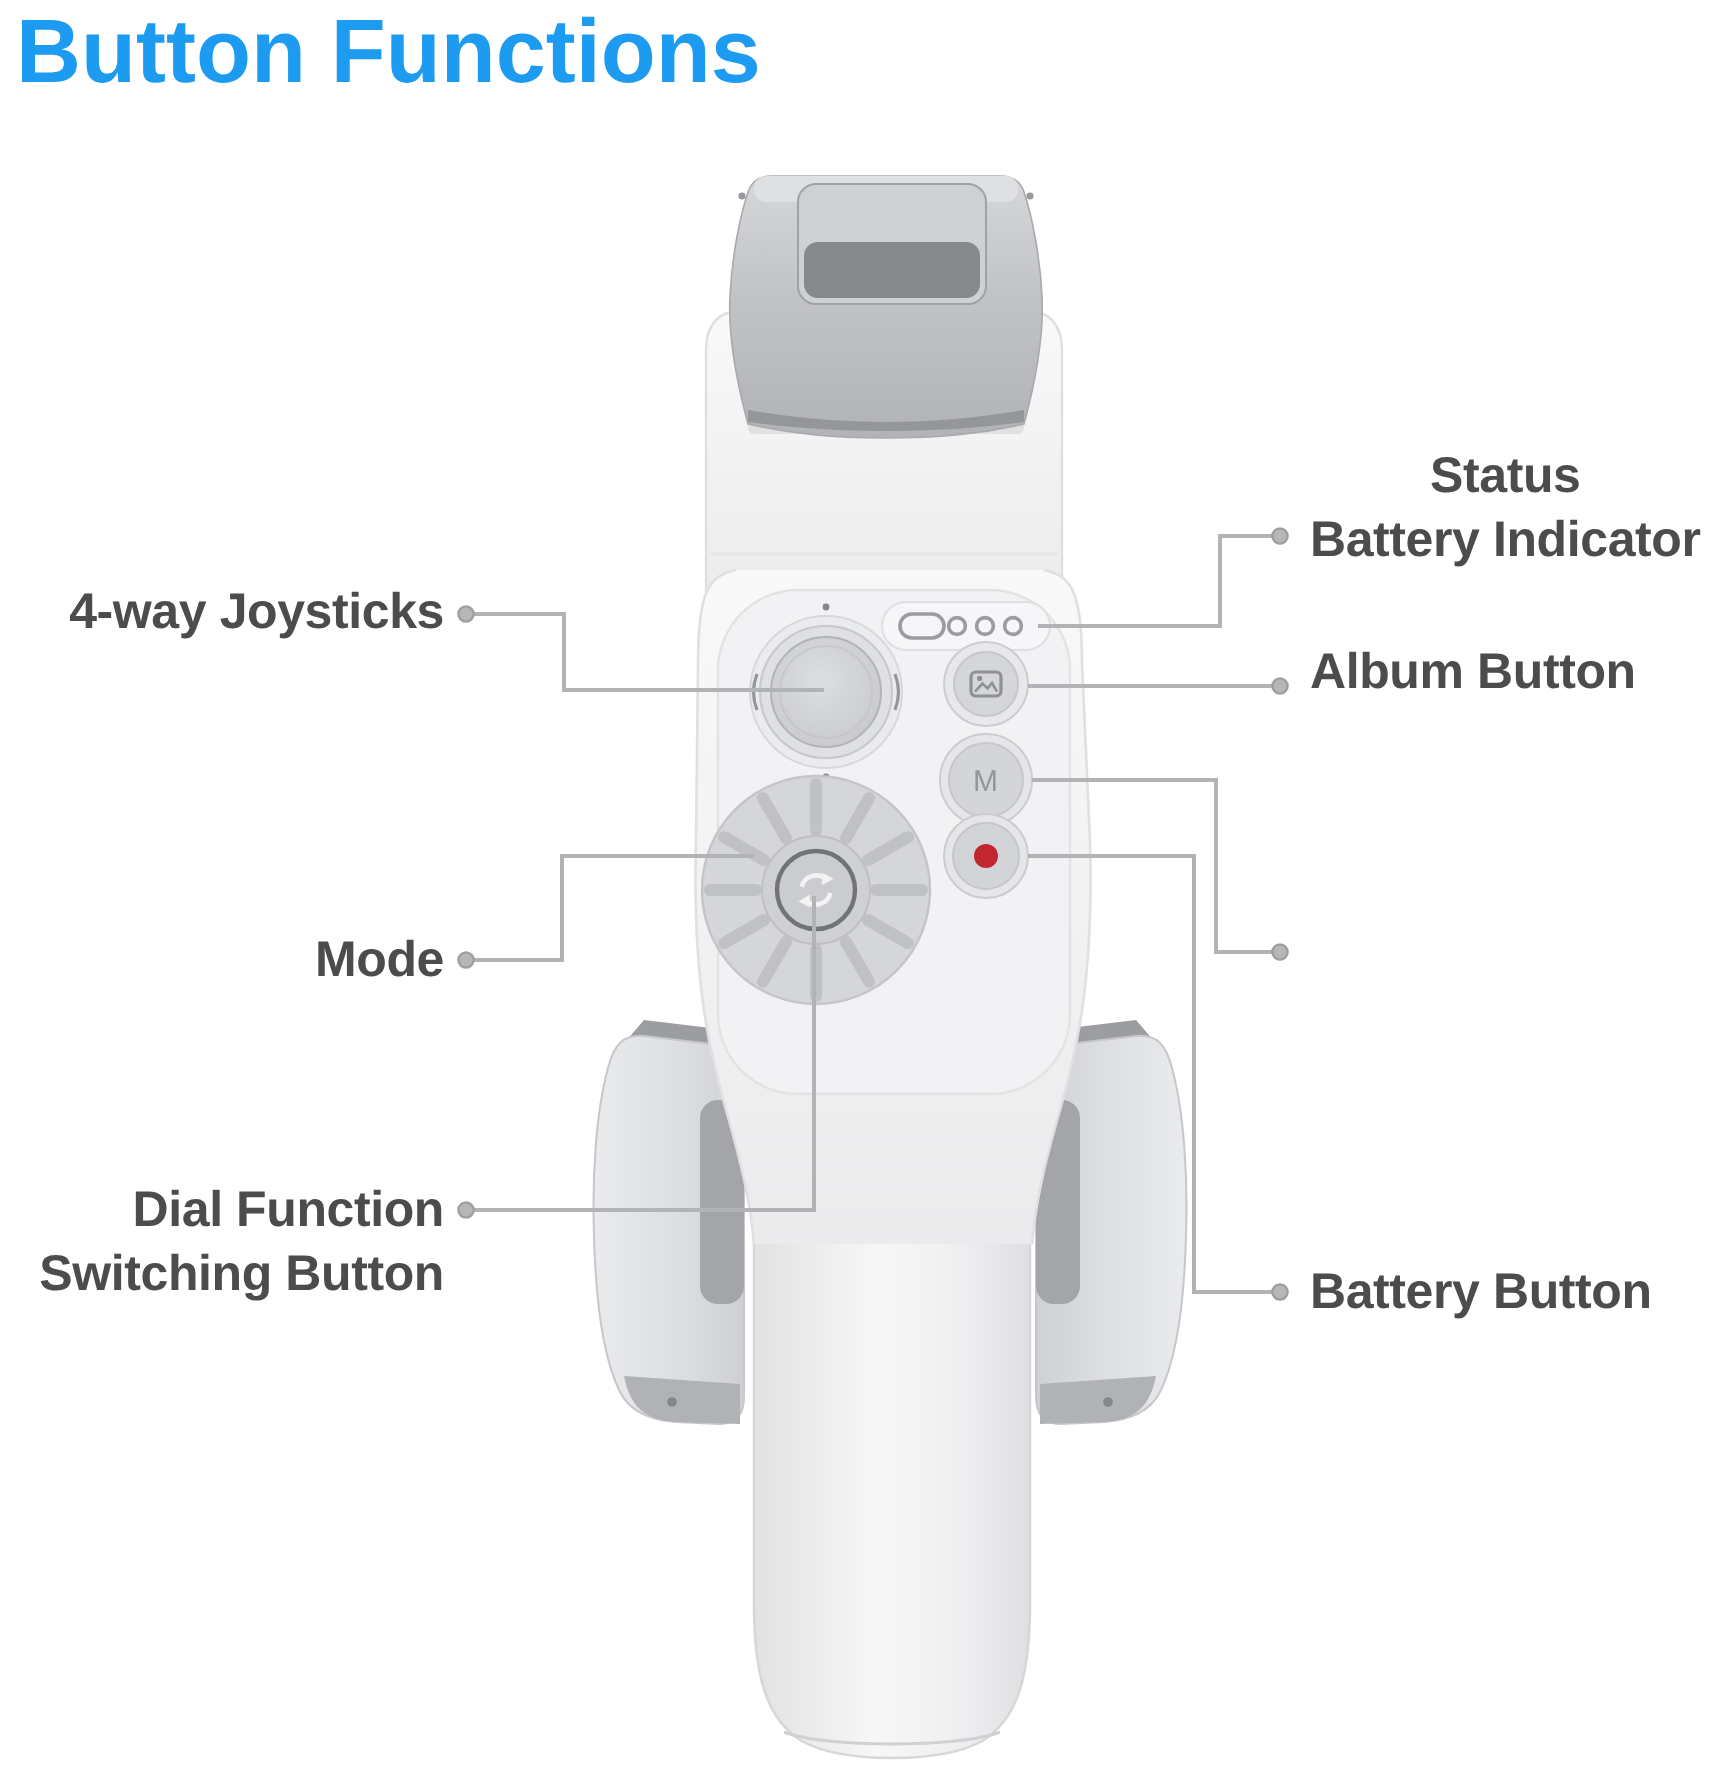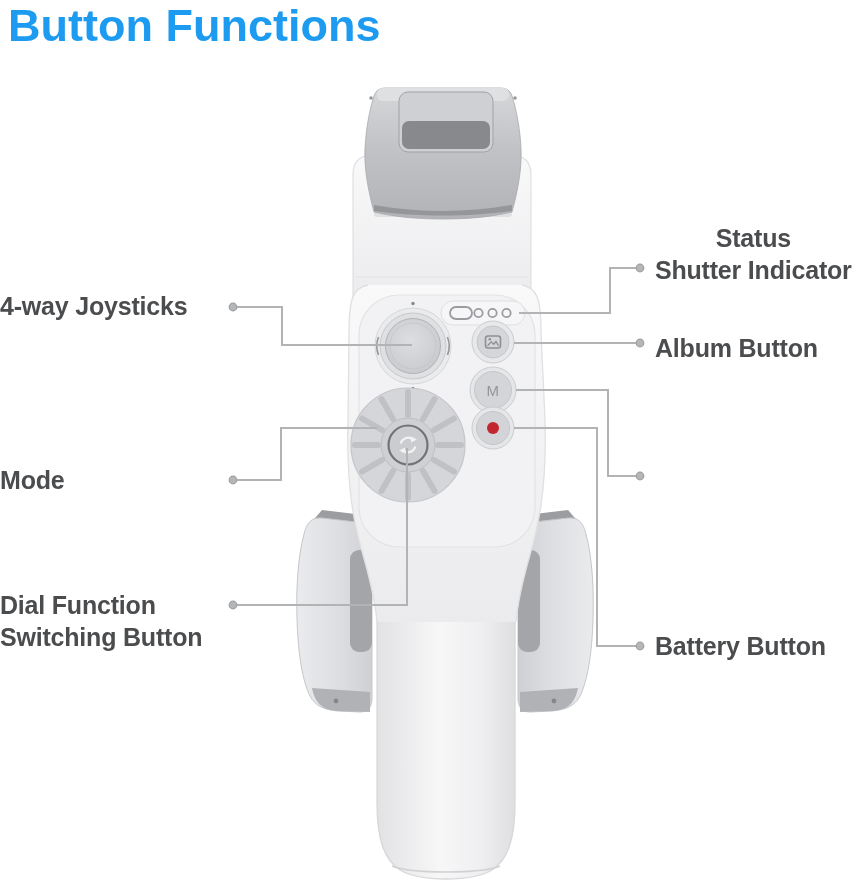--- a/index.html
+++ b/index.html
@@ -15,21 +15,21 @@
   .title {
     position:absolute; left:8px; top:0px;
     font-size:45px; font-weight:bold; color:#1D9BF0;
     letter-spacing:0px; white-space:nowrap;text-align:right;
   }
   .label {
     position:absolute;
     font-size:25px; font-weight:bold; color:#4B4C4E;
     line-height:32px; letter-spacing:-0.2px; white-space:nowrap;
   }
-  .label.left  { left:0px; width:222px; text-align:left; }
+  .label.left  { left:0px; width:222px; text-align:right; }
   .label.right { left:655px; text-align:center; }
   .label span { display:block; }
 </style>
 </head>
 <body>
 
 <div class="stage">
 
   <svg class="device-svg" width="865" height="884" viewBox="0 0 865 884">
     <defs>
@@ -203,21 +203,21 @@
 
   <div class="label left" style="top:464px">Mode</div>
 
   <div class="label left" style="top:589px">
     <span>Dial Function</span>
     <span>Switching Button</span>
   </div>
 
   <div class="label right" style="top:222px">
     <span>Status</span>
-    <span>Shutter Indicator</span>
+    <span>Battery Indicator</span>
   </div>
 
-  <div class="label right" style="top:332px">Album Button</div>
+  <div class="label right" style="top:320px">Album Button</div>
 
 
   <div class="label right" style="top:630px">Battery Button</div>
 
 </div>
 
 </body></html>

